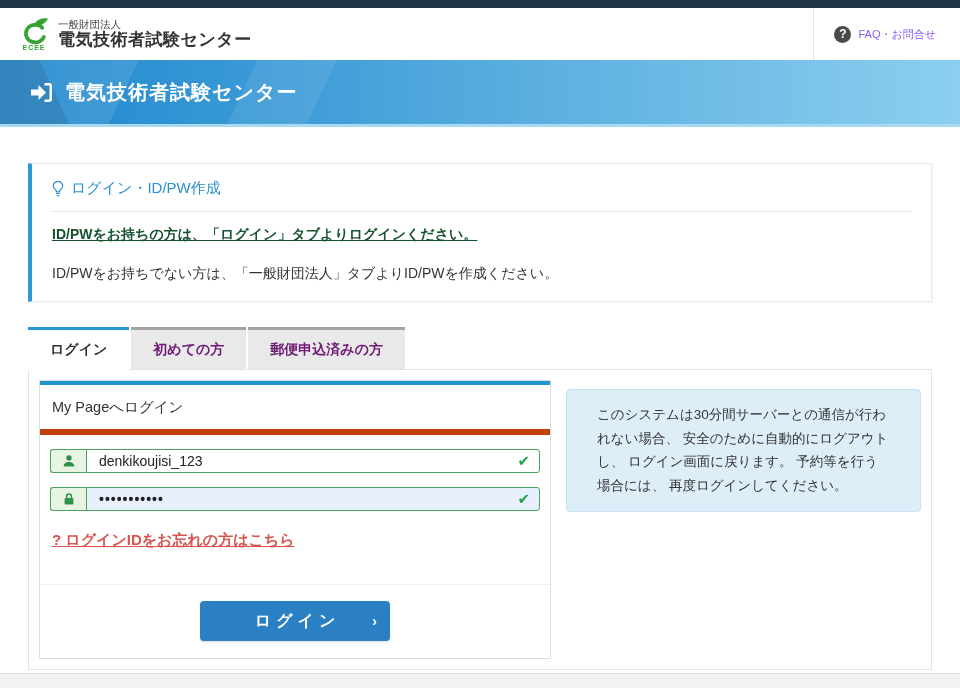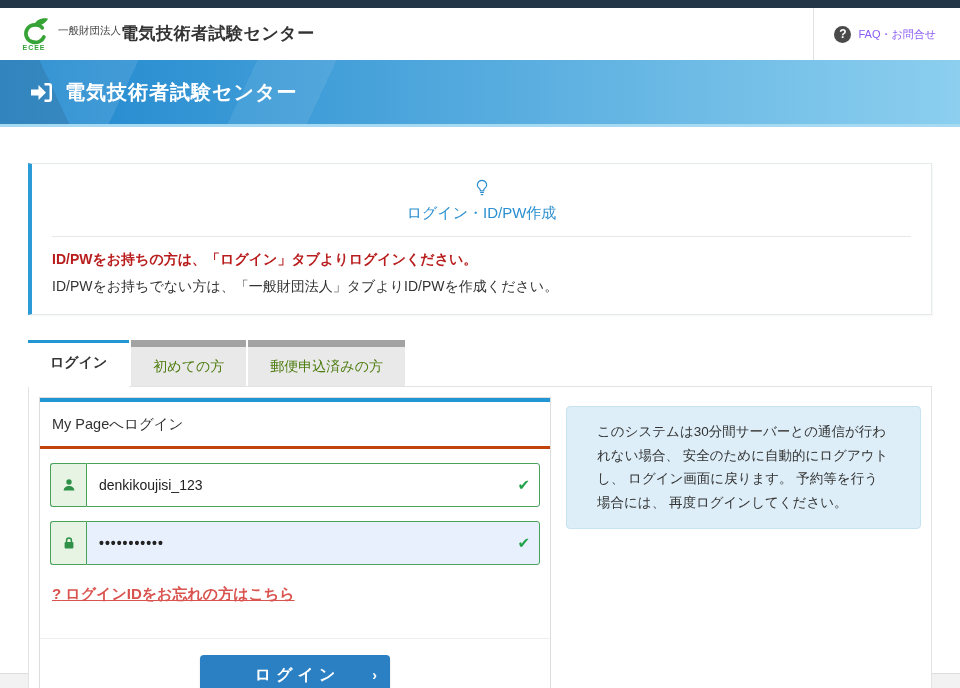--- a/index.html
+++ b/index.html
@@ -19,21 +19,21 @@
 
   
   .site-header {
     height: 52px; background: #fff;
     display: flex; align-items: center; justify-content: space-between;
     padding: 0 0 0 18px;
   }
   .brand { display: flex; align-items: center; gap: 8px; }
   .logo-wrap { display: flex; flex-direction: column; align-items: center; line-height: 1; }
   .logo-ecee { font-size: 7px; font-weight: bold; color: #36a336; letter-spacing: 1px; margin-top: -2px; }
-  .brand-text { display: flex; flex-direction: row; line-height: 1.15; }
+  .brand-text { display: flex; flex-direction: column; line-height: 1.15; }
   .brand-small { font-size: 10.5px; color: #444; }
   .brand-name { font-size: 17px; font-weight: bold; color: #333; letter-spacing: 0.5px; }
   .faq-area {
     height: 52px; display: flex; align-items: center; gap: 7px;
     border-left: 1px solid #e2e2e2; padding: 0 24px 0 20px; cursor: pointer;
   }
   .q-icon {
     width: 17px; height: 17px; border-radius: 50%; background: #4a4a4a;
     color: #fff; font-size: 12px; font-weight: bold;
     display: flex; align-items: center; justify-content: center;
@@ -55,60 +55,60 @@
   
   .content { padding: 0 28px; }
 
   
   .notice {
     margin-top: 36px; border: 1px solid #e4e9ec; border-left: 4px solid #2b9bd7;
     box-shadow: 1px 1px 2px rgba(0,0,0,0.04);
     padding: 15px 20px 18px;
     background: #fff;
   }
-  .notice-title { display: flex; align-items: center; gap: 7px; color: #2b8fd0; font-size: 15px; flex-direction: column; }
+  .notice-title { display: flex; align-items: center; gap: 7px; color: #2b8fd0; font-size: 15px; }
   .notice hr { border: none; border-top: 1px solid #e8e8e8; margin: 13px 0 14px; }
-  .notice-line1 { font-size: 14px; font-weight: bold; color: #b91c1c; margin-bottom: 9px; }
+  .notice-line1 { font-size: 14px; font-weight: bold; color: #14532d; margin-bottom: 21px; text-decoration: underline; }
   .notice-line2 { font-size: 14px; color: #333; }
 
   
   .tabs { margin-top: 25px; display: flex; gap: 2px; }
   .tab {
     font-size: 14px; padding: 11px 22px 10px; cursor: pointer;
-    background: #e9e9e9; color: #4d7c0f; border-top: 7px solid #a3a3a3;
+    background: #e9e9e9; color: #701a75; border-top: 3px solid #a3a3a3; font-weight: bold;
   }
   .tab.active {
     background: #fff; color: #333; font-weight: bold;
     border-top: 3px solid #2196d3; position: relative; z-index: 2; margin-bottom: -1px;
   }
 
   
   .tab-panel {
     border: 1px solid #e3e3e3; background: #fff;
     padding: 10px; display: flex; align-items: flex-start;
   }
 
   
   .login-card { width: 512px; border: 1px solid #ddd; background: #fff; }
   .card-accent { height: 4px; background: #2196d3; }
   .card-header {
     display: flex; align-items: center; justify-content: space-between;
-    padding: 13px 12px 12px; border-bottom: 3px solid #c2410c;
+    padding: 13px 12px 12px; border-bottom: 6px solid #c2410c;
   }
   .card-title { font-size: 14.5px; color: #333; }
   .register-link { display: flex; align-items: center; gap: 3px; color: #2b8fd0; font-size: 12.5px; cursor: pointer; text-decoration: none; }
   .card-body { padding: 14px 10px 6px; }
   .input-group { display: flex; position: relative; margin-bottom: 14px; }
   .input-addon {
     width: 36px; background: #e7f4e4; border: 1px solid #49a25a; border-right: none;
     display: flex; align-items: center; justify-content: center;
     border-radius: 3px 0 0 3px;
   }
   .input-group input {
-    flex: 1; height: 44px; border: 1px solid #49a25a; border-radius: 0 3px 3px 0;
+    flex: 1; height: 24px; border: 1px solid #49a25a; border-radius: 0 3px 3px 0;
     font-size: 14px; color: #222; padding: 0 30px 0 12px; outline: none;
     font-family: "Liberation Sans", "DejaVu Sans", sans-serif;
   }
   .input-id input { background: #fff; }
   .input-pw input { background: #e8f0fe; letter-spacing: 1px; font-weight: bold; }
   .check-mark {
     position: absolute; right: 10px; top: 50%; transform: translateY(-50%);
     color: #1fa24a; font-size: 15px; font-weight: bold;
   }
   .forgot-links { padding: 6px 2px 14px; }

